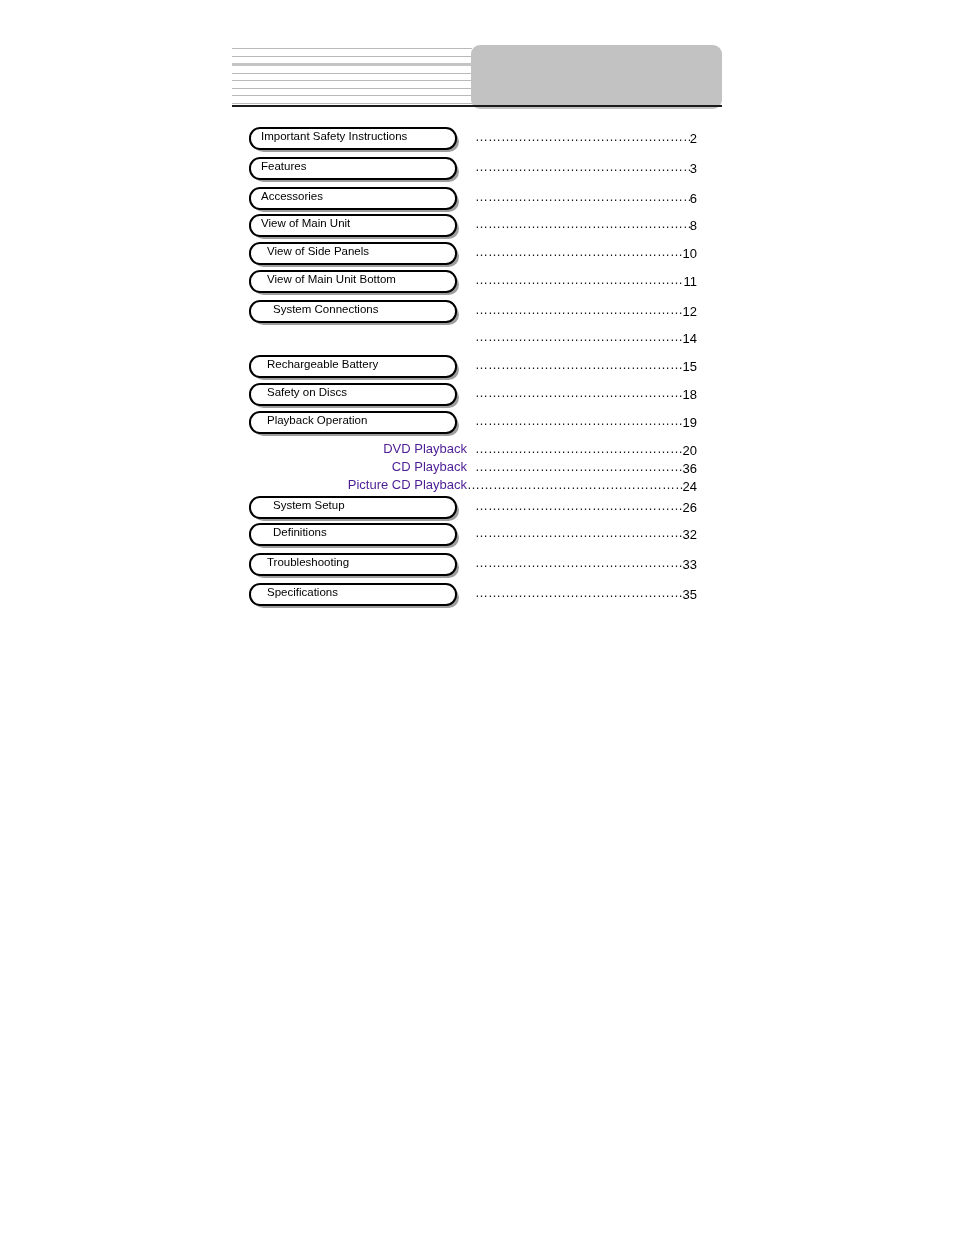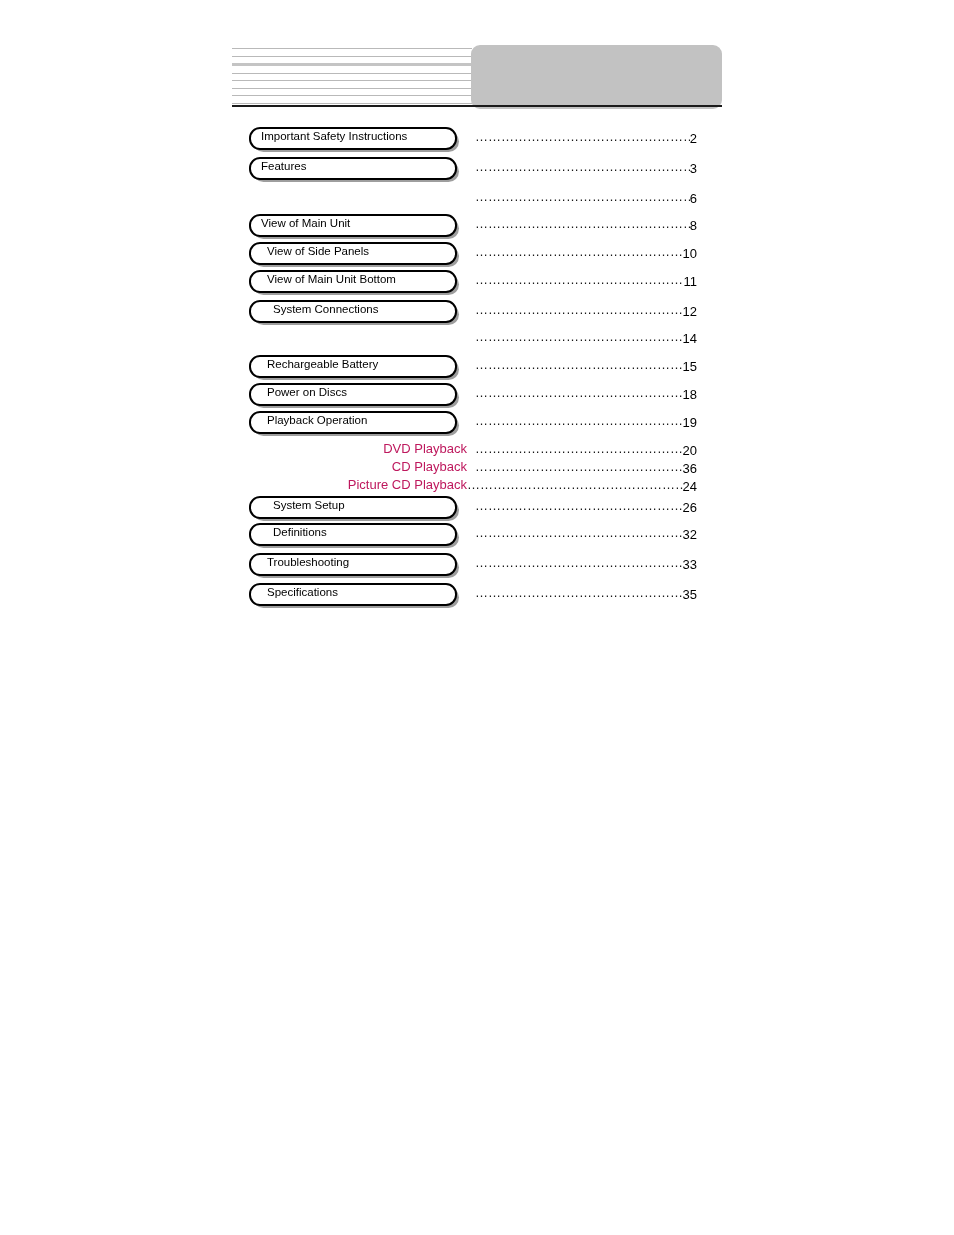--- a/index.html
+++ b/index.html
@@ -119,21 +119,21 @@
   
   .sub-label {
     position: absolute;
     left: 233px;
     top: 0;
     width: 218px;
     height: 20px;
     line-height: 20px;
     text-align: right;
     font-size: 13px;
-    color: #be185d;
+    color: #4c1d95;
     white-space: nowrap;
   }
 
   
   .leader-wrap {
     position: absolute;
     top: 0;
     height: 23px;
     display: flex;
     align-items: center;
@@ -205,20 +205,25 @@
         <div class="pill-shadow"></div>
         <div class="pill"></div>
         <div class="pill-label">Features</div>
       </div>
       <div class="leader-wrap main">
         <span class="dots">……………………………………………</span>
         <span class="pagenum">3</span>
       </div>
     </div>
     <div class="toc-row" style="top: 187px;">
+      <div class="pill-wrap">
+        <div class="pill-shadow"></div>
+        <div class="pill"></div>
+        <div class="pill-label">Accessories</div>
+      </div>
       <div class="leader-wrap main">
         <span class="dots">……………………………………………</span>
         <span class="pagenum">6</span>
       </div>
     </div>
     <div class="toc-row" style="top: 214px;">
       <div class="pill-wrap">
         <div class="pill-shadow"></div>
         <div class="pill"></div>
         <div class="pill-label">View of Main Unit</div>
@@ -275,21 +280,21 @@
       </div>
       <div class="leader-wrap main">
         <span class="dots">……………………………………………</span>
         <span class="pagenum">15</span>
       </div>
     </div>
     <div class="toc-row" style="top: 383px;">
       <div class="pill-wrap">
         <div class="pill-shadow"></div>
         <div class="pill"></div>
-        <div class="pill-label indent1">Power on Discs</div>
+        <div class="pill-label indent1">Safety on Discs</div>
       </div>
       <div class="leader-wrap main">
         <span class="dots">……………………………………………</span>
         <span class="pagenum">18</span>
       </div>
     </div>
     <div class="toc-row" style="top: 411px;">
       <div class="pill-wrap">
         <div class="pill-shadow"></div>
         <div class="pill"></div>

